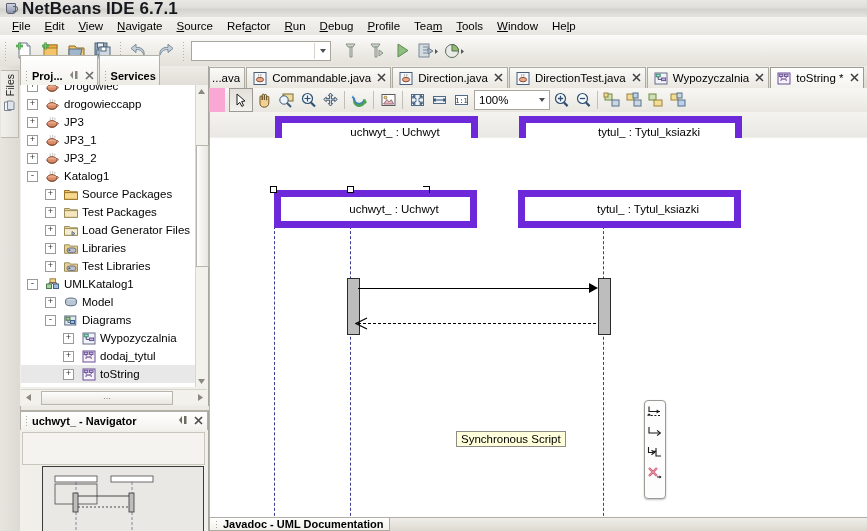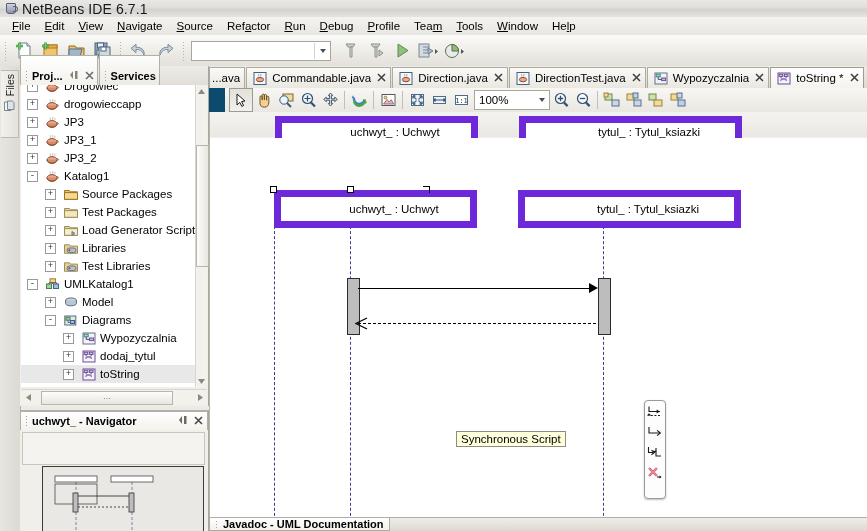--- a/index.html
+++ b/index.html
@@ -24,21 +24,21 @@
   }
   .tb-icon .cup{
     position:absolute;left:2px;top:1px;width:8px;height:9px;
     background:linear-gradient(to bottom,#cfd3e0,#8d93ab);
     border:1px solid #5a5f72;border-radius:1px 1px 3px 3px;
   }
   .tb-icon .handle{
     position:absolute;left:9px;top:4px;width:4px;height:4px;
     border:1px solid #5a5f72;border-left:none;border-radius:0 4px 4px 0;
   }
-  .titlebar .tb-title{font-weight:normal;font-size:14px;color:#15181c;letter-spacing:.1px;}
+  .titlebar .tb-title{font-weight:bold;font-size:17px;color:#15181c;letter-spacing:.1px;}
 
   
   .menubar{
     position:absolute;left:0;top:17px;width:867px;height:18px;
     background:linear-gradient(to bottom,#f4f3f0,#e7e6e1);
     border-bottom:1px solid #c9c6bf;
     display:flex;align-items:center;padding-left:5px;
   }
   .menu-item{
     padding:2px 7px;font-size:11.5px;color:#000;cursor:default;white-space:nowrap;
@@ -149,21 +149,21 @@
   .navtab{height:18px;display:flex;align-items:center;padding:0 4px;font-size:11px;font-weight:bold;
     border:1px solid #b2afa7;border-bottom:none;background:linear-gradient(to bottom,#ffffff,#f3f2ed);
     flex:1;}
   .navtab .grip{width:4px;height:12px;margin-right:3px;
     background-image:radial-gradient(circle,#a7a49c 0.7px,transparent 0.8px);background-size:3px 3px;}
   .navtab .spacer{flex:1;}
   .navblank{position:absolute;left:2px;top:21px;width:181px;height:31px;background:#f4f3ef;border:1px solid #c9c6be;}
   .navthumb{position:absolute;left:22px;top:55px;width:160px;height:74px;background:#e9e8e4;border:1px solid #3b3b3b;overflow:hidden;}
 
   
-  .editor{position:absolute;left:209px;top:66px;width:658px;height:465px;background:#0c4a6e;}
+  .editor{position:absolute;left:209px;top:66px;width:658px;height:465px;background:#f9a8d4;}
   .edtabbar{
     position:absolute;left:0;top:0;width:658px;height:22px;
     background:linear-gradient(to bottom,#eeece6,#ddd9d0);
     display:flex;align-items:flex-end;overflow:hidden;
   }
   .edtab{
     height:20px;display:flex;align-items:center;padding:0 4px 0 5px;
     border:1px solid #aeaba3;border-bottom:none;margin-right:1px;
     background:linear-gradient(to bottom,#fafaf8,#e9e7e0);
     font-size:11.5px;white-space:nowrap;flex:0 0 auto;
@@ -482,21 +482,21 @@
         </div>
         <div class="trow">
           <span class="dots" style="width: 24px;"></span>
           <span class="exp">+</span>
           <span style="width: 5px;"></span>
           <span class="ticon"><svg width="16" height="15" viewBox="0 0 16 15">
               <path d="M1.5 3.5h5l1 1.3h7v7.5h-13z" fill="#efd49a" stroke="#9a8f5a"></path>
               <path d="M1.5 5.6h13v6.7h-13z" fill="#f6ecd0" stroke="#9a8f5a"></path>
               <path d="M9 8.5l3 2-3 2z" fill="#a7b5c4" stroke="#6a7a8a"></path>
             </svg></span>
-          <span class="tlabel">Load Generator Script</span>
+          <span class="tlabel">Load Generator Files</span>
         </div>
         <div class="trow">
           <span class="dots" style="width: 24px;"></span>
           <span class="exp">+</span>
           <span style="width: 5px;"></span>
           <span class="ticon"><svg width="16" height="15" viewBox="0 0 16 15">
               <path d="M1.5 3.8h5l1 1.3h7v7.2h-13z" fill="#e9cf93" stroke="#9a8f5a"></path>
               <rect x="4" y="7" width="9" height="4.6" rx="2.3" fill="#b8beca" stroke="#6d7382"></rect>
               <circle cx="6.4" cy="9.3" r="1" fill="#52586a"></circle>
             </svg></span>

